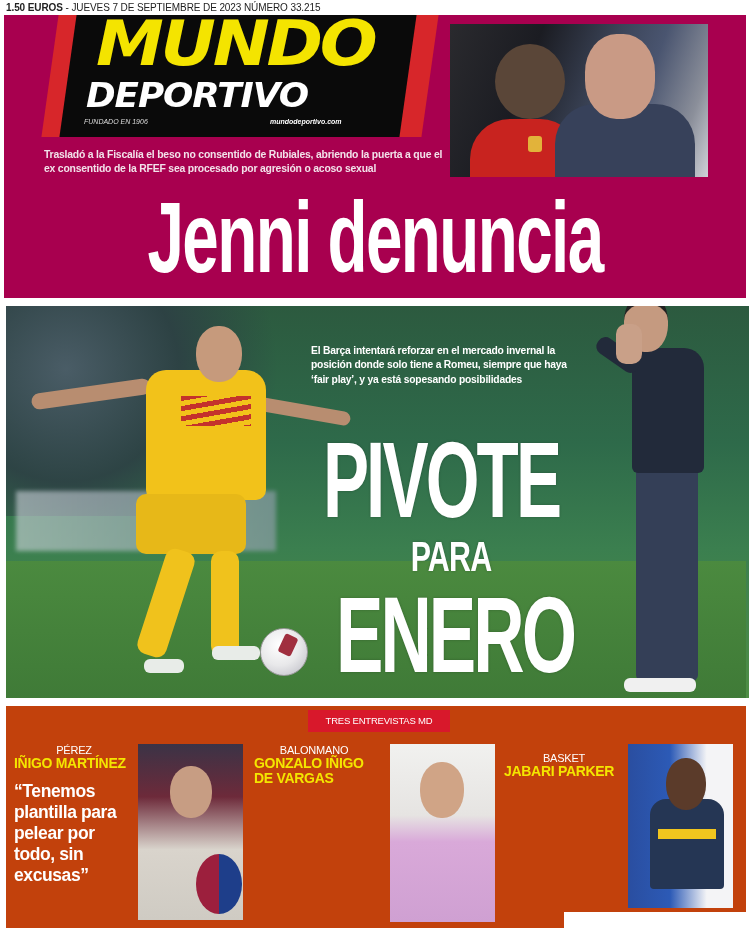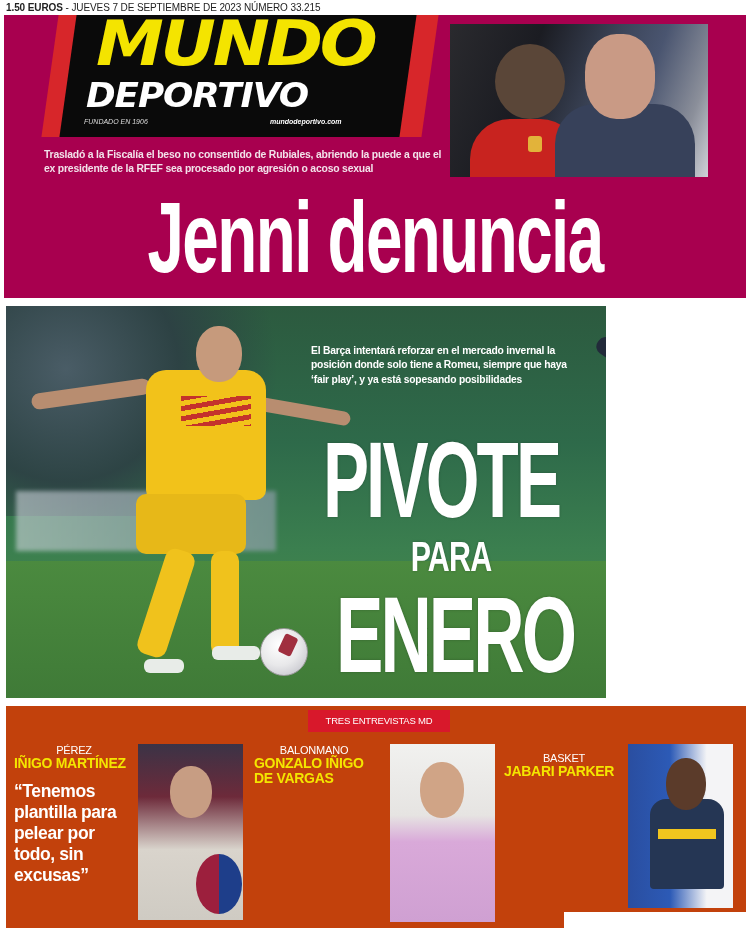--- a/index.html
+++ b/index.html
@@ -24,21 +24,21 @@
   .lp-jersey { position: absolute; left: 20px; top: 95px; width: 110px; height: 70px; background: #c8231f; border-radius: 40px 40px 0 0; }
   .lp-head1 { position: absolute; left: 45px; top: 20px; width: 70px; height: 75px; background: #5a4638; border-radius: 50%; }
   .lp-head2 { position: absolute; left: 135px; top: 10px; width: 70px; height: 85px; background: #c99a85; border-radius: 45%; }
   .lp-suit { position: absolute; left: 105px; top: 80px; width: 140px; height: 80px; background: #37415a; border-radius: 40px 40px 0 0; }
   .lp-badge { position: absolute; left: 78px; top: 112px; width: 14px; height: 16px; background: #e2b33a; border-radius: 3px; }
 
   .deck { position: absolute; left: 40px; top: 133px; width: 400px; font-family: "Liberation Sans", sans-serif; font-weight: bold; font-size: 10.4px; line-height: 14px; color: #f2e2ea; letter-spacing: -0.2px; }
   .headline { position: absolute; left: 0; top: 172px; width: 742px; text-align: center; font-family: "Liberation Sans", sans-serif; font-weight: bold; font-size: 84px; color: #ffffff; letter-spacing: -2px; line-height: 1; transform: scaleX(0.78) scaleY(1.2); transform-origin: center top; }
 
   
-  .main { position: absolute; left: 6px; top: 306px; width: 600px; height: 392px; background: linear-gradient(180deg, #2c5a3f 0%, #2e6a4a 35%, #3b7f4f 62%, #4f8e45 100%); overflow: hidden; }
+  .main { position: absolute; left: 6px; top: 306px; width: 743px; height: 392px; background: linear-gradient(180deg, #2c5a3f 0%, #2e6a4a 35%, #3b7f4f 62%, #4f8e45 100%); overflow: hidden; }
   .crowd { position: absolute; left: 0; top: 0; width: 300px; height: 210px; background: radial-gradient(circle at 20% 30%, #4d5c6a 0%, #2d3f44 40%, transparent 75%); opacity: 0.9; }
   .ad-board { position: absolute; left: 10px; top: 185px; width: 260px; height: 60px; background: linear-gradient(90deg, #cfd4dd, #9aa3b5); opacity: 0.6; filter: blur(2px); }
   .pitch { position: absolute; left: 0; top: 255px; width: 740px; height: 140px; background: linear-gradient(180deg, #4b8a3f, #3f7a37); }
   .player { position: absolute; left: 120px; top: 20px; width: 140px; height: 360px; }
   .pl-head { position: absolute; left: 70px; top: 0; width: 46px; height: 56px; background: #c69a7c; border-radius: 48%; }
   .pl-shirt { position: absolute; left: 20px; top: 44px; width: 120px; height: 130px; background: #f2c21a; border-radius: 20px 20px 10px 10px; }
   .pl-stripes { position: absolute; left: 55px; top: 70px; width: 70px; height: 30px; background: repeating-linear-gradient(170deg, #c4322c 0 5px, transparent 5px 10px); }
   .pl-arm { position: absolute; left: -95px; top: 60px; width: 120px; height: 16px; background: #b88d70; border-radius: 8px; transform: rotate(-8deg); }
   .pl-arm2 { position: absolute; left: 125px; top: 78px; width: 100px; height: 14px; background: #b88d70; border-radius: 8px; transform: rotate(10deg); }
   .pl-shorts { position: absolute; left: 10px; top: 168px; width: 110px; height: 60px; background: #e7b818; border-radius: 10px; }
@@ -105,21 +105,21 @@
   </div>
 
   <div class="lead-photo">
     <div class="lp-head1"></div>
     <div class="lp-jersey"></div>
     <div class="lp-badge"></div>
     <div class="lp-suit"></div>
     <div class="lp-head2"></div>
   </div>
 
-  <div class="deck">Trasladó a la Fiscalía el beso no consentido de Rubiales, abriendo la puede a que el ex presidente de la RFEF sea procesado por agresión o acoso sexual</div>
+  <div class="deck">Trasladó a la Fiscalía el beso no consentido de Rubiales, abriendo la puerta a que el ex consentido de la RFEF sea procesado por agresión o acoso sexual</div>
   <div class="headline">Jenni denuncia</div>
 </div>
 
 <div class="main">
   <div class="crowd"></div>
   <div class="ad-board"></div>
   <div class="pitch"></div>
 
   <div class="player">
     <div class="pl-arm"></div>

